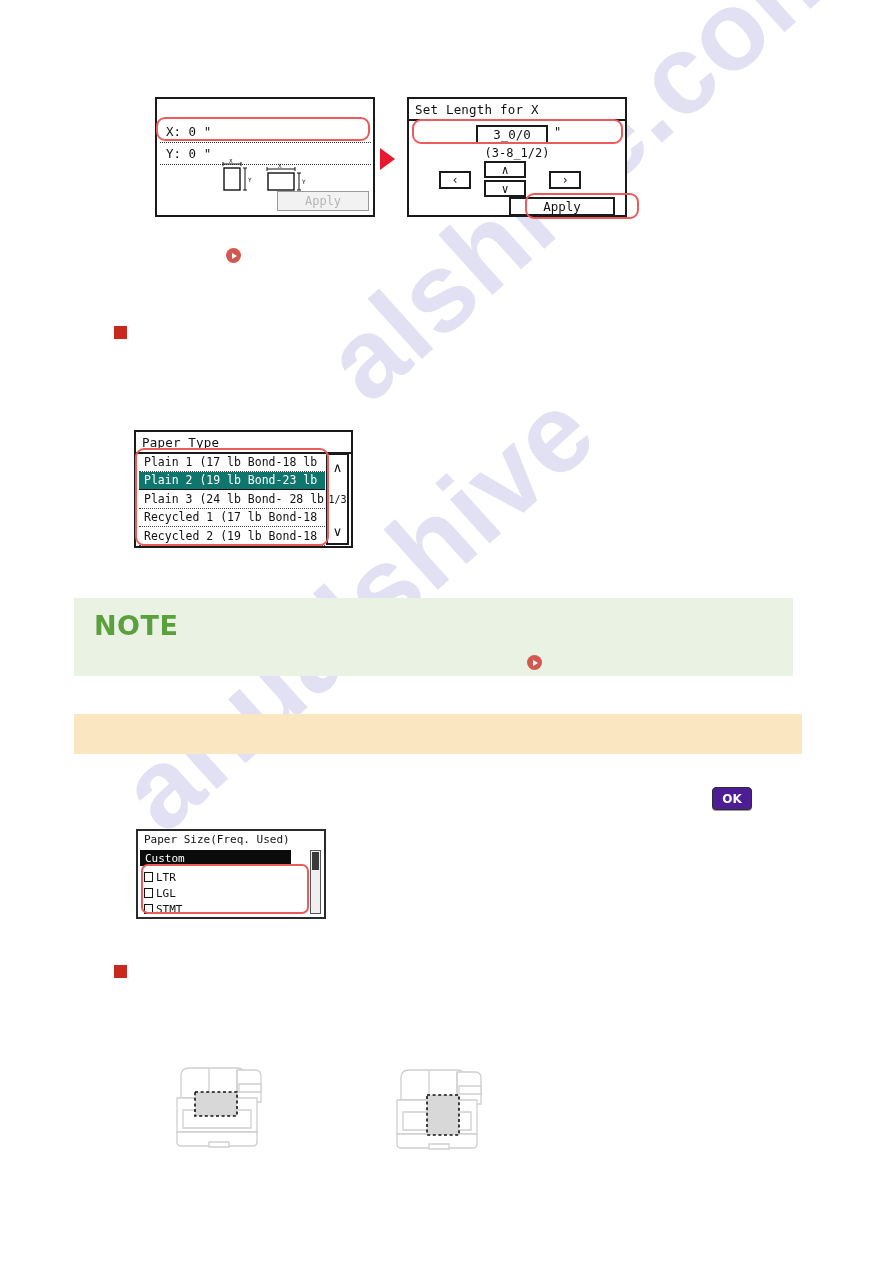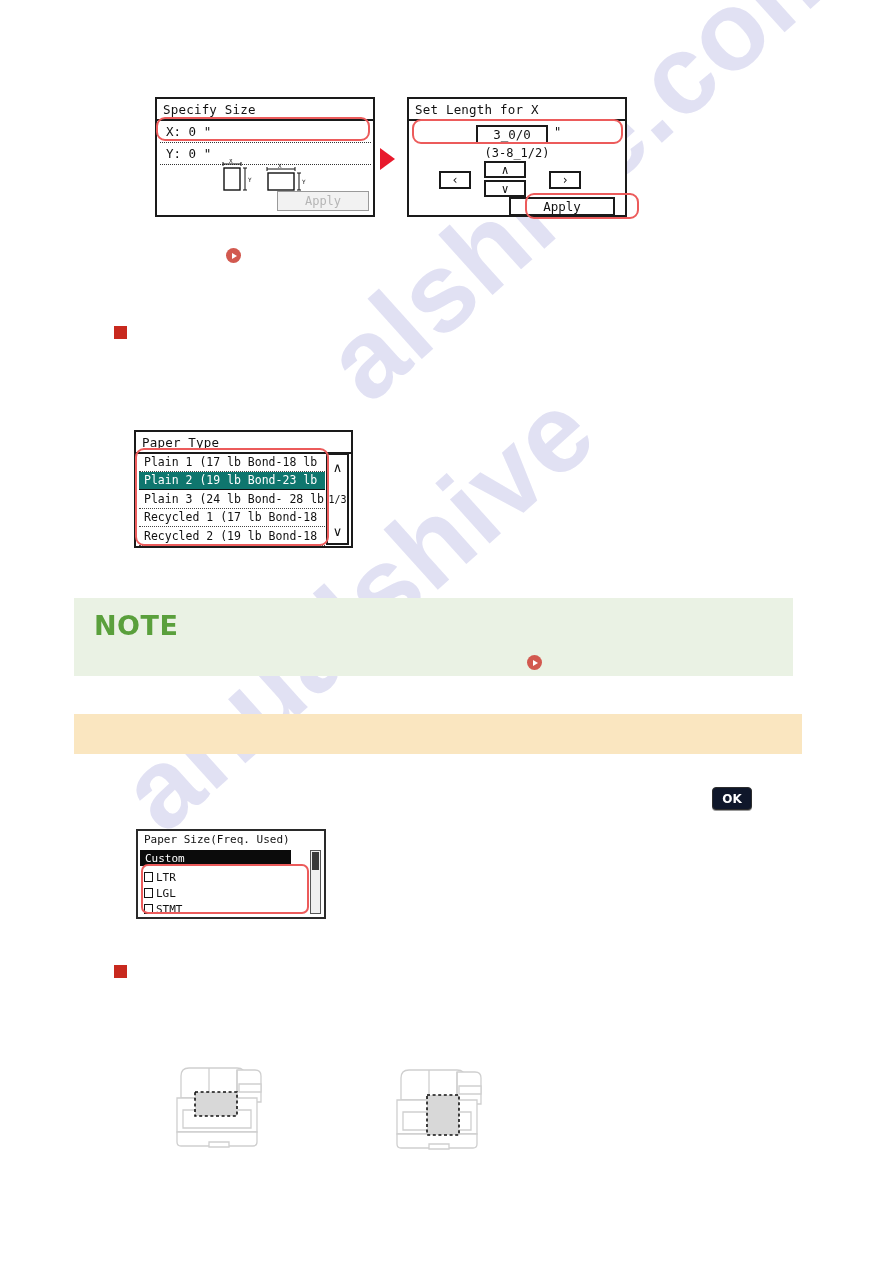--- a/index.html
+++ b/index.html
@@ -206,21 +206,21 @@
   
   .sq-bullet{
     position:absolute;width:13px;height:13px;background:#c8291e;
   }
   #bullet-1{left:114px;top:326px;}
   #bullet-2{left:114px;top:965px;}
 
   
   #ok-key{
     position:absolute;left:712px;top:787px;width:38px;height:21px;
-    background:#0f172a;border-radius:4px;
+    background:#4c1d95;border-radius:4px;
     border:1px solid #2e2e2e;
     display:flex;align-items:center;justify-content:center;
     color:#ffffff;font-size:12px;font-weight:700;
     font-family:"DejaVu Sans",sans-serif;
     box-shadow:0 1px 0 #9a9a9a;
   }
 
   
   .printer-fig{position:absolute;width:120px;height:110px;}
   #printer-left{left:163px;top:1040px;}
@@ -228,21 +228,20 @@
 
   .lcd-title, .pt-item, .ps-item, #ps-title, #ps-custom{font-weight:400;}
 </style>
 </head>
 <body>
 
 <div class="wm" id="wm1">alshive.com</div>
 <div class="wm" id="wm2">anualshive</div>
 
 <div class="lcd" id="panel-specify-size">
-  <div class="lcd-title">Specify Size</div>
 
   <div id="ss-row-x">X: 0 "</div>
   <div id="ss-row-y">Y: 0 "</div>
 
   <div id="ss-diagrams">
     <svg width="110" height="34" viewBox="0 0 110 34">
 
       <rect x="9" y="9" width="16" height="22" fill="#fff" stroke="#111" stroke-width="1.4"></rect>
       <line x1="8" y1="5" x2="26" y2="5" stroke="#111" stroke-width="1"></line>
       <line x1="8" y1="3" x2="8" y2="7" stroke="#111" stroke-width="1"></line>

